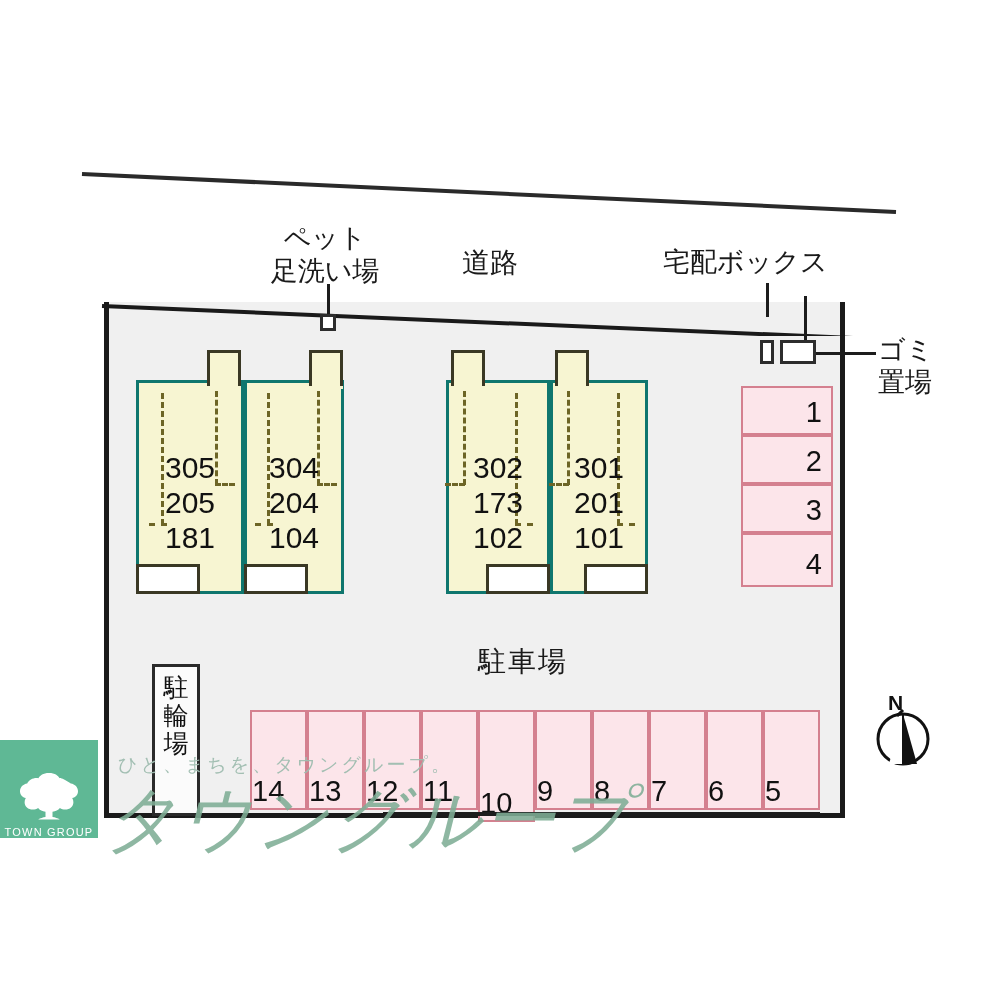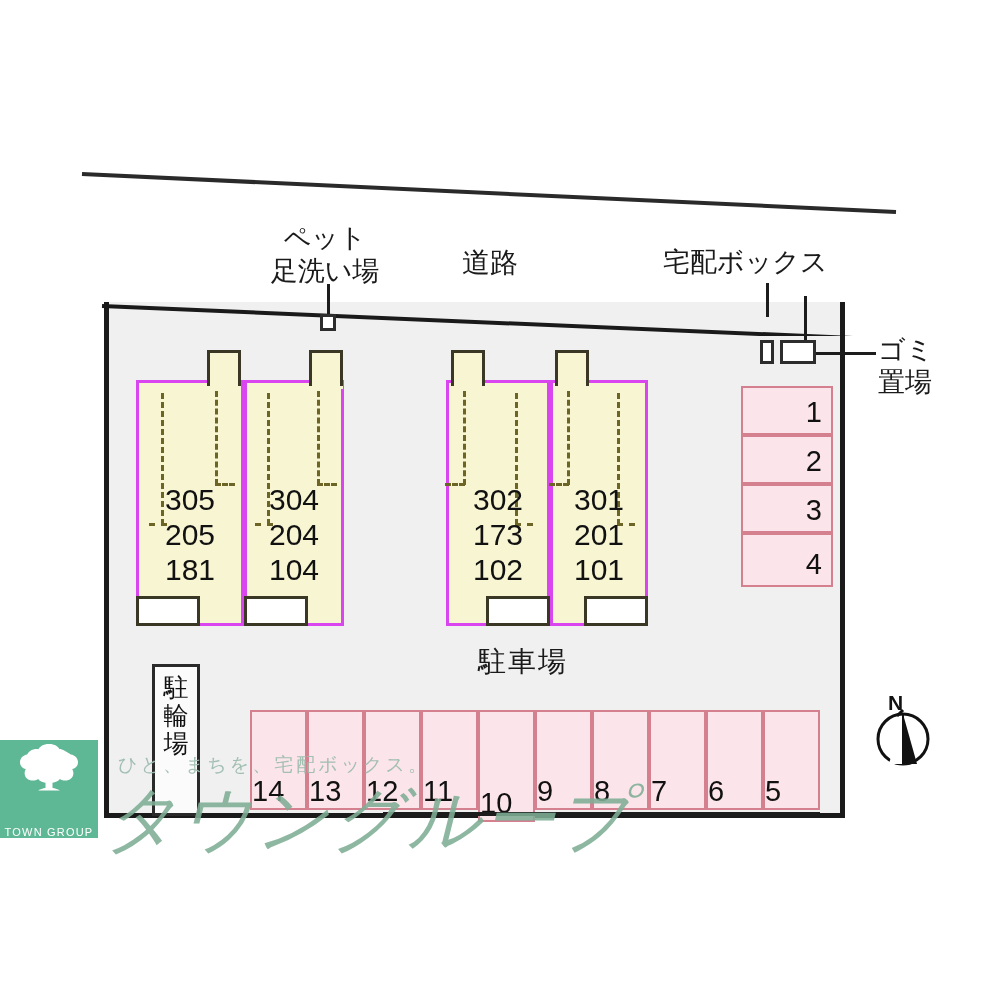--- a/index.html
+++ b/index.html
@@ -70,23 +70,23 @@
   }
 
   
   .leader { position: absolute; background: #1c1c1c; }
 
   
   .bldg { position: absolute; left: 136px; top: 350px; width: 512px; height: 244px; }
   .unit {
     position: absolute;
     top: 30px;
-    height: 246px;
+    height: 214px;
     background: #f7f5d2;
-    border: 3px solid #d946ef;
+    border: 3px solid #0f766e;
   }
   .unit .notch {
     position: absolute;
     top: -33px;
     width: 34px; height: 36px;
     background: #f7f5d2;
     border: 3px solid #3a3824;
     border-bottom: none;
   }
   .unit .notch::after{
@@ -162,21 +162,21 @@
     opacity: .88;
     font-weight: 400;
     font-style: italic;
   }
   .logo-box {
     position: absolute;
     left: 0px; top: 740px;
     width: 98px; height: 98px;
     background: #5fb895;
     display: flex; flex-direction: column;
-    align-items: center; justify-content: space-between;
+    align-items: center; justify-content: flex-end;
   }
   .logo-box .cap {
     color: #ffffff; font-size: 11px; letter-spacing: 1.2px;
     margin-top: 1px;
   }
 </style>
 </head>
 <body>
 
 <div id="stage">
@@ -317,21 +317,21 @@
   </div>
 
   <div class="leader" style="left:383px; top:812px; width:437px; height:4px;"></div>
 
   <div class="bike-box">
     <span>駐</span>
     <span>輪</span>
     <span>場</span>
   </div>
 
-  <div class="wm wm-tag">ひと、まちを、宅配ボックス。</div>
+  <div class="wm wm-tag">ひと、まちを、タウングループ。</div>
   <div class="wm wm-name">タウングループ</div>
 
   <div class="logo-box">
     <svg width="64" height="56" viewBox="0 0 64 56">
       <path fill="#ffffff" d="M32 4c-6 0-9 2.6-10.6 5.2C16.8 8.4 12 10.6 10.2 14.6 6 15.2 3 18.4 3 22.2c0 3.4 2.4 6.2 5.8 6.9-.8 1.3-1.2 2.7-1.2 4.1 0 4.2 3.6 7.4 8.2 7.4 2 0 3.8-.6 5.3-1.6 1.6 2.1 4.3 3.5 7.4 3.7v5.4c-2.6.4-5.2 1.2-7.3 2.3h21.6c-2.1-1.1-4.7-1.9-7.3-2.3v-5.4c3.1-.2 5.8-1.6 7.4-3.7 1.5 1 3.3 1.6 5.3 1.6 4.6 0 8.2-3.2 8.2-7.4 0-1.4-.4-2.8-1.2-4.1 3.4-.7 5.8-3.5 5.8-6.9 0-3.8-3-7-7.2-7.6C47.9 10.6 43.2 8.4 42.6 9.2 41 6.6 38 4 32 4z"></path>
       <rect x="29.5" y="38" width="5" height="12" fill="#ffffff"></rect>
     </svg>
     <div class="cap">TOWN GROUP</div>
   </div>
 

